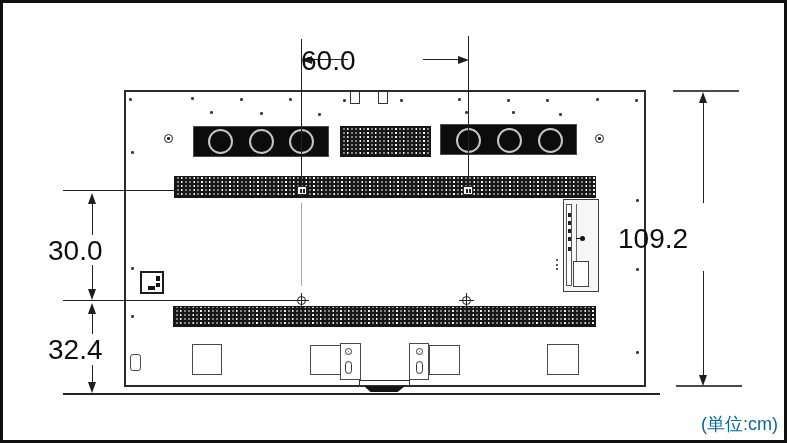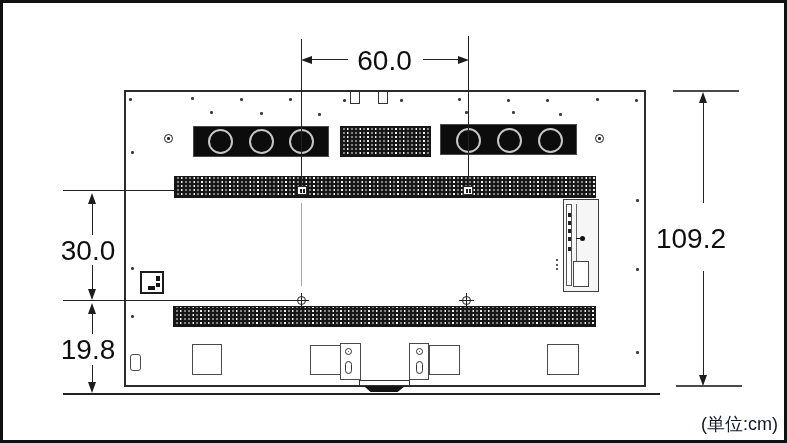--- a/index.html
+++ b/index.html
@@ -28,22 +28,22 @@
   .lv{width:0;border-left:1.5px solid #222;}
   .lv-gray{width:0;border-left:1.5px solid #a8a8a8;}
   .tick{height:0;border-top:2px solid #4a4a4a;}
   .base{height:0;border-top:2.5px solid #222;}
   
   .tri{width:0;height:0;}
   .tri.l{border-top:4px solid transparent;border-bottom:4px solid transparent;border-right:11px solid #1d1d1d;}
   .tri.r{border-top:4px solid transparent;border-bottom:4px solid transparent;border-left:11px solid #1d1d1d;}
   .tri.u{border-left:4px solid transparent;border-right:4px solid transparent;border-bottom:11px solid #1d1d1d;}
   .tri.d{border-left:4px solid transparent;border-right:4px solid transparent;border-top:11px solid #1d1d1d;}
-  .dim-text{font-size:28px;line-height:1;text-align:center;color:#0e0e0e;letter-spacing:0;}
-  .unit{font-size:18px;line-height:1;text-align:right;color:#0f172a;}
+  .dim-text{font-size:28px;line-height:1;text-align:left;color:#0e0e0e;letter-spacing:0;}
+  .unit{font-size:18px;line-height:1;text-align:right;color:#0369a1;}
   
   .dot{width:2.5px;height:2.5px;background:#3a3a3a;border-radius:50%;}
   .screw{width:9px;height:9px;border:1.2px solid #222;border-radius:50%;background:#fff;}
   .screw::after{content:"";position:absolute;left:2.4px;top:2.4px;width:2.6px;height:2.6px;border-radius:50%;background:#222;}
   .xhair{width:9px;height:9px;border:1.2px solid #222;border-radius:50%;background:#fff;}
   .xhair::before{content:"";position:absolute;left:-4px;top:2.9px;width:15px;height:1.2px;background:#222;}
   .xhair::after{content:"";position:absolute;left:2.9px;top:-4px;width:1.2px;height:15px;background:#222;}
   .vesa-box{background:#fff;border:1.2px solid #2a2a2a;z-index:7;}
   .vesa-box i{position:absolute;display:block;width:2.4px;height:4px;background:#222;top:1.6px;}
   .box{border:1.5px solid #4a4a4a;background:#fff;}
@@ -177,34 +177,34 @@
   <div class="abs tri l" style="left:298px;top:53px;"></div>
   <div class="abs lh" style="left:309px;top:56px;width:36px;"></div>
   <div class="abs dim-text" style="left:298px;top:44px;width:167px;">60.0</div>
   <div class="abs lh" style="left:420px;top:56px;width:36px;"></div>
   <div class="abs tri r" style="left:455px;top:53px;"></div>
 
   <div class="abs tick" style="left:670px;top:87px;width:66px;"></div>
   <div class="abs tick" style="left:673px;top:382px;width:66px;"></div>
   <div class="abs tri u" style="left:696px;top:89px;"></div>
   <div class="abs lv" style="left:700px;top:99px;height:101px;"></div>
-  <div class="abs dim-text" style="left:638px;top:222px;width:100px;">109.2</div>
+  <div class="abs dim-text" style="left:615px;top:222px;width:100px;">109.2</div>
   <div class="abs lv" style="left:700px;top:268px;height:105px;"></div>
   <div class="abs tri d" style="left:696px;top:372px;"></div>
 
   <div class="abs lh" style="left:60px;top:187px;width:112px;z-index:1;"></div>
   <div class="abs lh" style="left:60px;top:297px;width:240px;z-index:1;"></div>
   <div class="abs tri u" style="left:85px;top:190px;"></div>
   <div class="abs lv" style="left:89px;top:200px;height:32px;"></div>
   <div class="abs dim-text" style="left:45px;top:234px;width:80px;">30.0</div>
   <div class="abs lv" style="left:89px;top:262px;height:26px;"></div>
   <div class="abs tri d" style="left:85px;top:286px;"></div>
 
   <div class="abs tri u" style="left:85px;top:300px;"></div>
   <div class="abs lv" style="left:89px;top:310px;height:21px;"></div>
-  <div class="abs dim-text" style="left:45px;top:333px;width:80px;">19.8</div>
+  <div class="abs dim-text" style="left:45px;top:333px;width:80px;">32.4</div>
   <div class="abs lv" style="left:89px;top:362px;height:18px;"></div>
   <div class="abs tri d" style="left:85px;top:379px;"></div>
   <div class="abs base" style="left:60px;top:390px;width:597px;"></div>
 
   <div class="abs unit" style="left:683px;top:412px;width:92px;">(単位:cm)</div>
 
 </div>
 
 </body></html>

